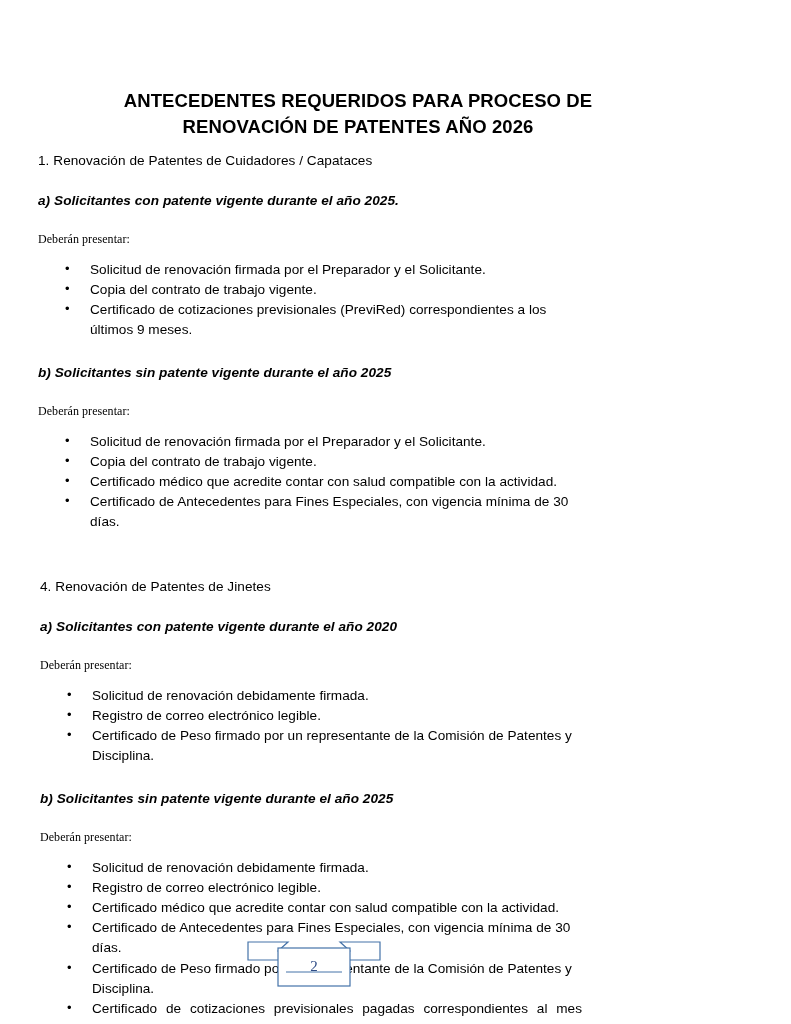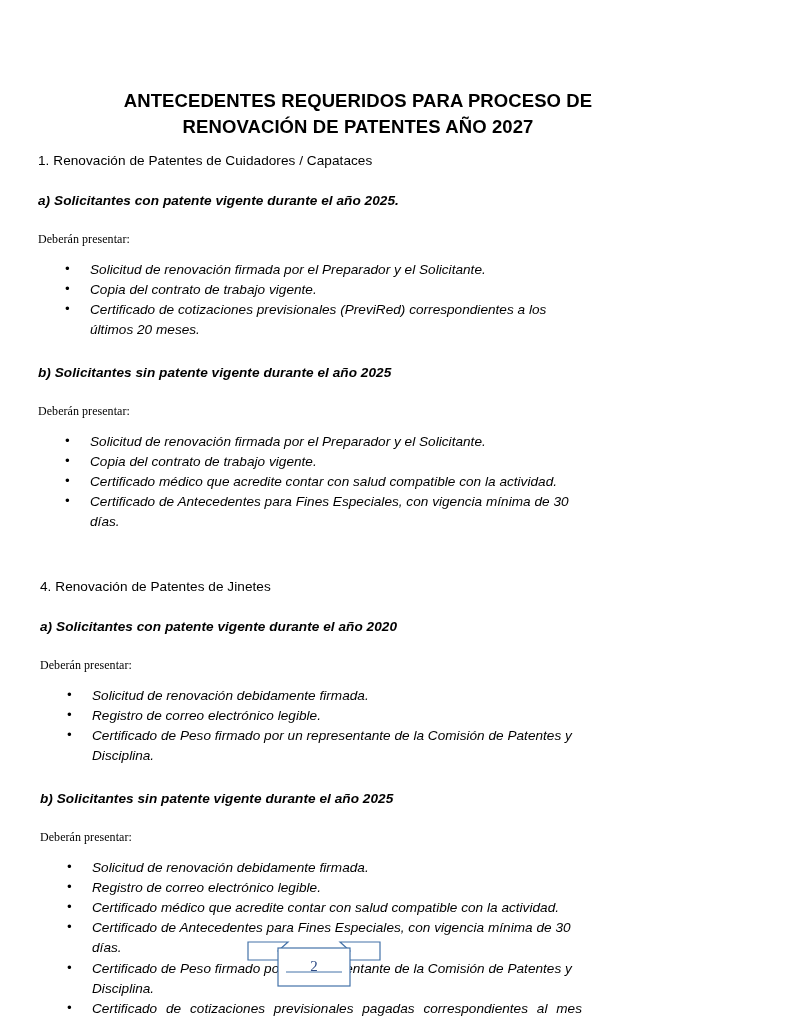--- a/index.html
+++ b/index.html
@@ -52,21 +52,20 @@
     font-size: 12px;
     font-weight: normal;
     margin-top: 24px;
     letter-spacing: 0.05px;
     font-family: Liberation Serif, serif;
   }
   ul.doc-list {
     list-style: none;
     margin: 13px 0 0 0;
     padding: 0;
-    font-style: italic;
   }
   ul.doc-list li {
     font-size: 13.6px;
     line-height: 1.48;
     padding-left: 52px;
     position: relative;
     letter-spacing: 0.02px;
   }
   ul.doc-list li::before {
     content: "\2022";
@@ -114,33 +113,33 @@
     font-family: "Liberation Serif", serif;
   }
 </style>
 </head>
 <body>
 
 <div class="page">
 
   <h1 class="doc-title">
     <span class="title-line">ANTECEDENTES REQUERIDOS PARA PROCESO DE</span>
-    <span class="title-line">RENOVACIÓN DE PATENTES AÑO 2027</span>
+    <span class="title-line">RENOVACIÓN DE PATENTES AÑO 2026</span>
   </h1>
 
   <div>
     <div class="section-heading">1. Renovación de Patentes de Cuidadores / Capataces</div>
 
     <div>
       <div class="sub-heading">a) Solicitantes con patente vigente durante el año 2025.</div>
       <div class="lead-text">Deberán presentar:</div>
       <ul class="doc-list">
         <li>Solicitud de renovación firmada por el Preparador y el Solicitante.</li>
         <li>Copia del contrato de trabajo vigente.</li>
-        <li>Certificado de cotizaciones previsionales (PreviRed) correspondientes a los últimos 20 meses.</li>
+        <li>Certificado de cotizaciones previsionales (PreviRed) correspondientes a los últimos 9 meses.</li>
       </ul>
     </div>
 
     <div>
       <div class="sub-heading">b) Solicitantes sin patente vigente durante el año 2025</div>
       <div class="lead-text">Deberán presentar:</div>
       <ul class="doc-list">
         <li>Solicitud de renovación firmada por el Preparador y el Solicitante.</li>
         <li>Copia del contrato de trabajo vigente.</li>
         <li>Certificado médico que acredite contar con salud compatible con la actividad.</li>

